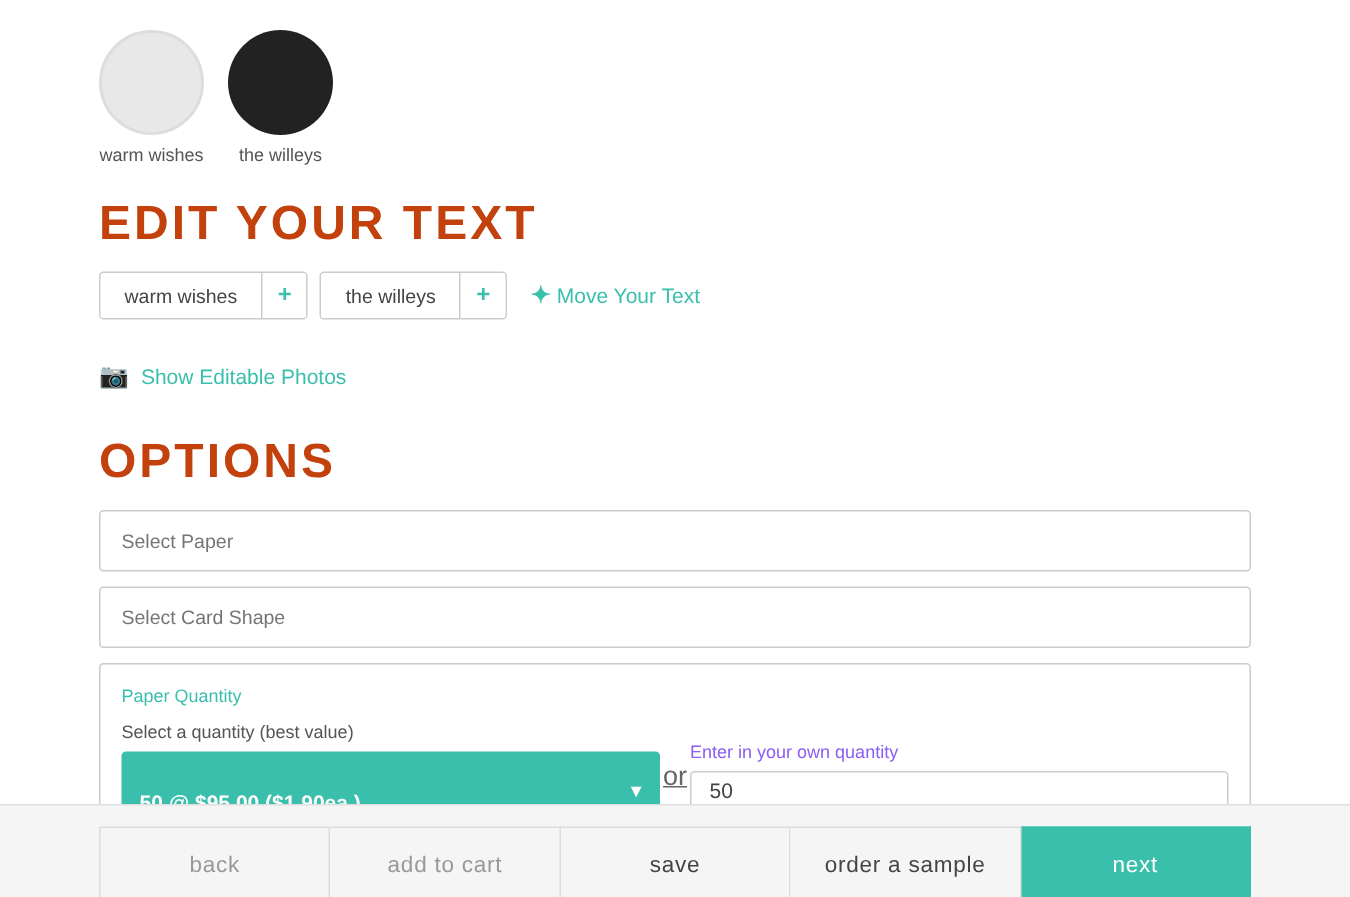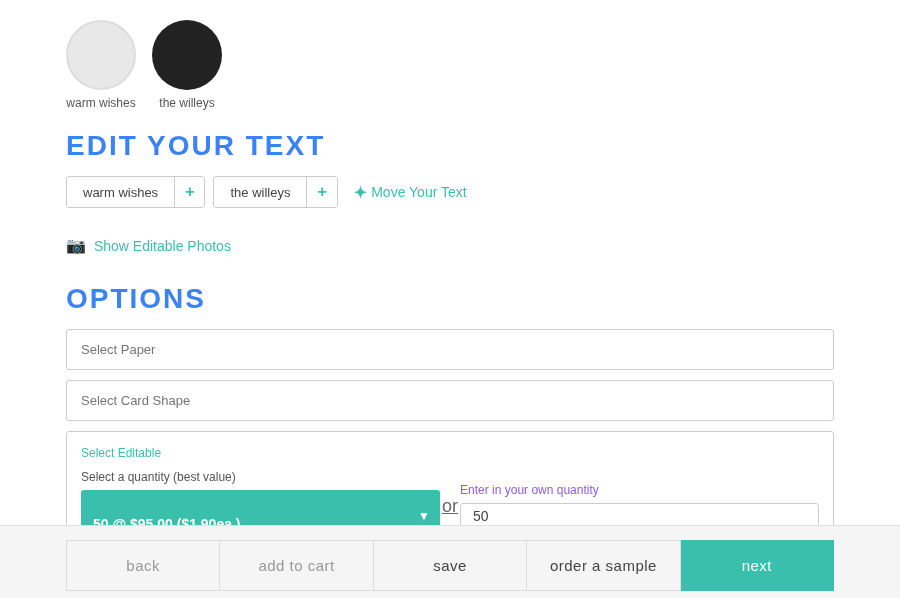--- a/index.html
+++ b/index.html
@@ -54,24 +54,24 @@
       color: #555;
       text-align: center;
     }
 
     
     .main-content {
       padding: 10px 66px 20px;
     }
 
     .section-title {
-      font-size: 28px;
+      font-size: 32px;
       font-weight: 700;
       letter-spacing: 2px;
-      color: #3b82f6;
+      color: #c2410c;
       text-transform: uppercase;
       margin-bottom: 14px;
     }
 
     
     .text-tabs-row {
       display: flex;
       align-items: center;
       gap: 0;
       margin-bottom: 28px;
@@ -347,21 +347,21 @@
     </div>
 
     <div class="options-section">
       <h2 class="section-title">OPTIONS</h2>
 
       <input class="option-field" type="text" readonly="" placeholder="Select Paper" style="">
 
       <input class="option-field" type="text" readonly="" placeholder="Select Card Shape" style="">
 
       <div class="quantity-box">
-        <div class="quantity-label">Select Editable</div>
+        <div class="quantity-label">Paper Quantity</div>
         <div class="quantity-row">
           <div class="quantity-left">
             <div class="quantity-sub-label">Select a quantity (best value)</div>
             <div class="quantity-select-wrapper">
               <select class="quantity-select">
               <option value="50 @ $95.00 ($1.90ea.)">50 @ $95.00 ($1.90ea.)</option><option value="100 @ $145.00 ($1.45ea.)">100 @ $145.00 ($1.45ea.)</option><option value="150 @ $185.00 ($1.23ea.)">150 @ $185.00 ($1.23ea.)</option></select>
               <span class="select-chevron">▼</span>
             </div>
           </div>
           <span class="or-text">or</span>

